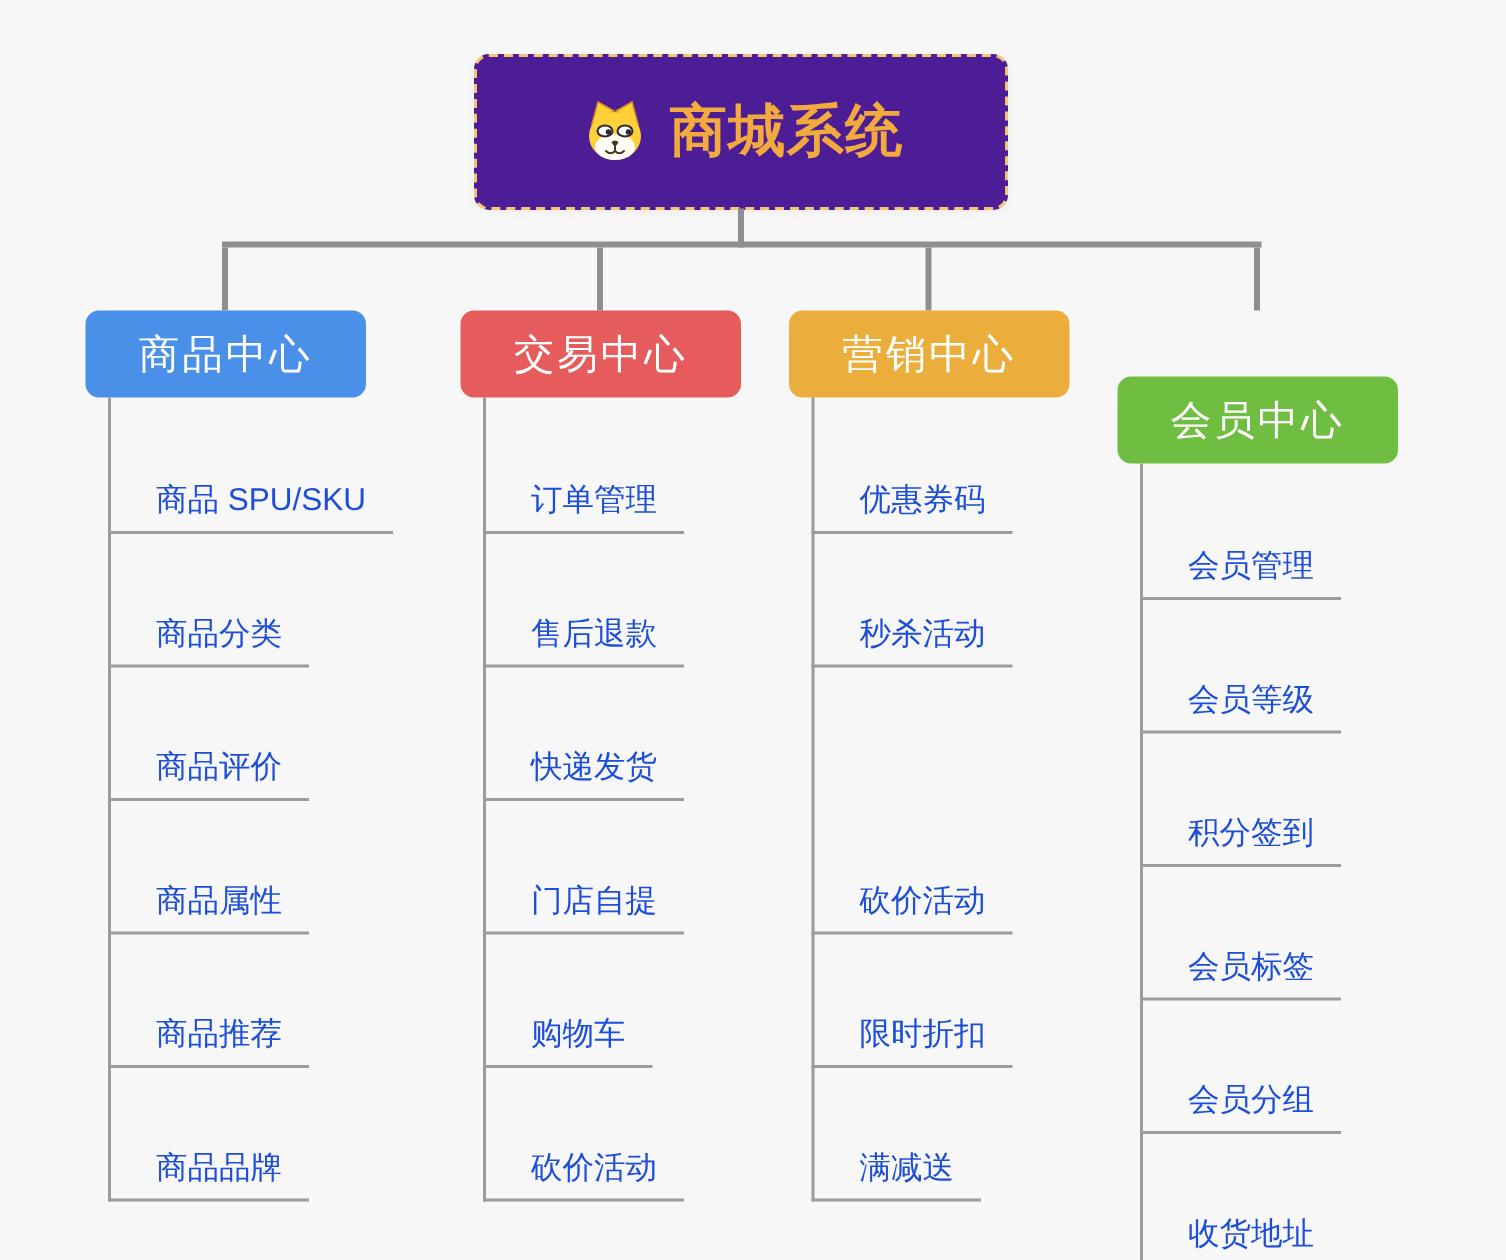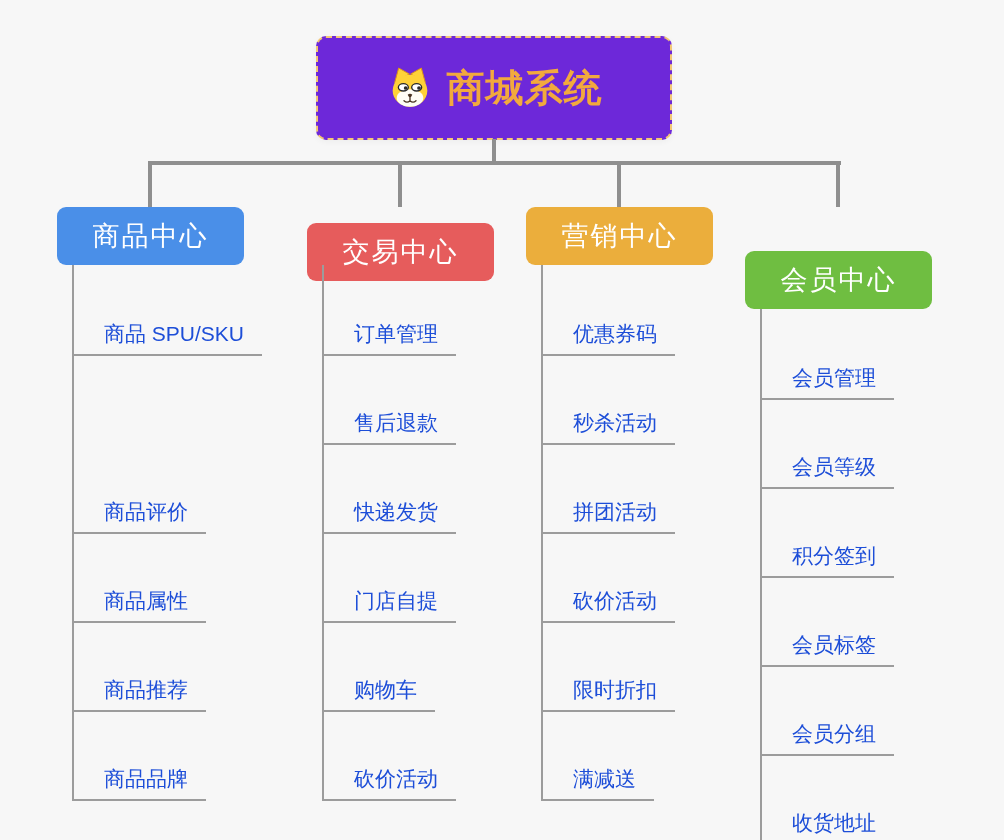--- a/index.html
+++ b/index.html
@@ -8,21 +8,21 @@
     background:#f7f7f7;
     font-family:"Liberation Sans", sans-serif;
     position:relative;
     overflow:hidden;
   }
   .canvas{position:absolute;inset:0;}
 
   
   .root-node{
     position:absolute;left:316px;top:36px;width:356px;height:104px;
-    background:#6d28d9;
+    background:#4c1d95;
     border:2px dashed #f3c675;
     border-radius:10px;
     box-sizing:border-box;
     display:flex;align-items:center;justify-content:center;
     box-shadow:0 2px 6px rgba(0,0,0,0.04);
     cursor:pointer;
   }
   .root-node .dog{width:48px;height:48px;margin-right:13px;flex:0 0 auto;}
   .root-title{
     font-size:38px;font-weight:bold;color:#f2a93d;letter-spacing:1px;
@@ -101,43 +101,43 @@
   <div class="cline h-line"></div>
   <div class="cline drop drop-0"></div>
   <div class="cline drop drop-1"></div>
   <div class="cline drop drop-2"></div>
   <div class="cline drop drop-3"></div>
 
   <div class="column col-0">
     <div class="branch-node" style="background: rgb(74, 143, 232);">商品中心</div>
     <div class="spine"></div>
     <div class="child row-0">商品 SPU/SKU</div>
+    <div class="child row-1">商品分类</div>
     <div class="child row-2">商品评价</div>
     <div class="child row-3">商品属性</div>
     <div class="child row-4">商品推荐</div>
     <div class="child row-5">商品品牌</div>
   </div>
 
   <div class="column col-1">
-    <div class="branch-node" style="background: rgb(230, 92, 92); margin-top: 16px;">交易中心</div>
+    <div class="branch-node" style="background: rgb(230, 92, 92);">交易中心</div>
     <div class="spine"></div>
     <div class="child row-0">订单管理</div>
     <div class="child row-1">售后退款</div>
     <div class="child row-2">快递发货</div>
     <div class="child row-3">门店自提</div>
     <div class="child row-4">购物车</div>
     <div class="child row-5">砍价活动</div>
   </div>
 
   <div class="column col-2">
     <div class="branch-node" style="background: rgb(235, 174, 60);">营销中心</div>
     <div class="spine"></div>
     <div class="child row-0">优惠券码</div>
     <div class="child row-1">秒杀活动</div>
-    <div class="child row-2">拼团活动</div>
     <div class="child row-3">砍价活动</div>
     <div class="child row-4">限时折扣</div>
     <div class="child row-5">满减送</div>
   </div>
 
   <div class="column col-3">
     <div class="branch-node" style="background: rgb(111, 190, 65);">会员中心</div>
     <div class="spine"></div>
     <div class="child row-0">会员管理</div>
     <div class="child row-1">会员等级</div>

